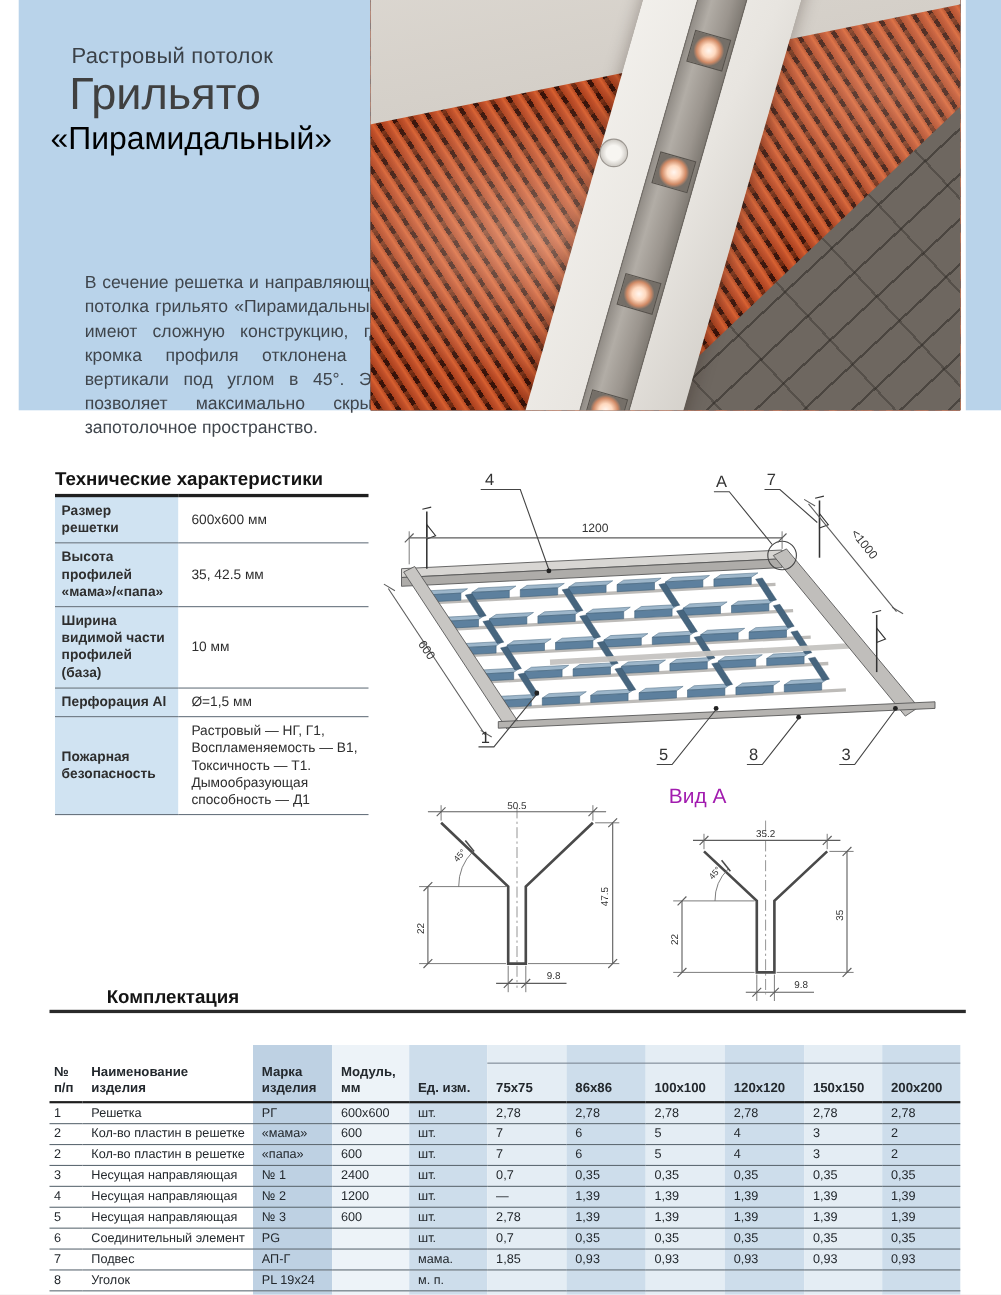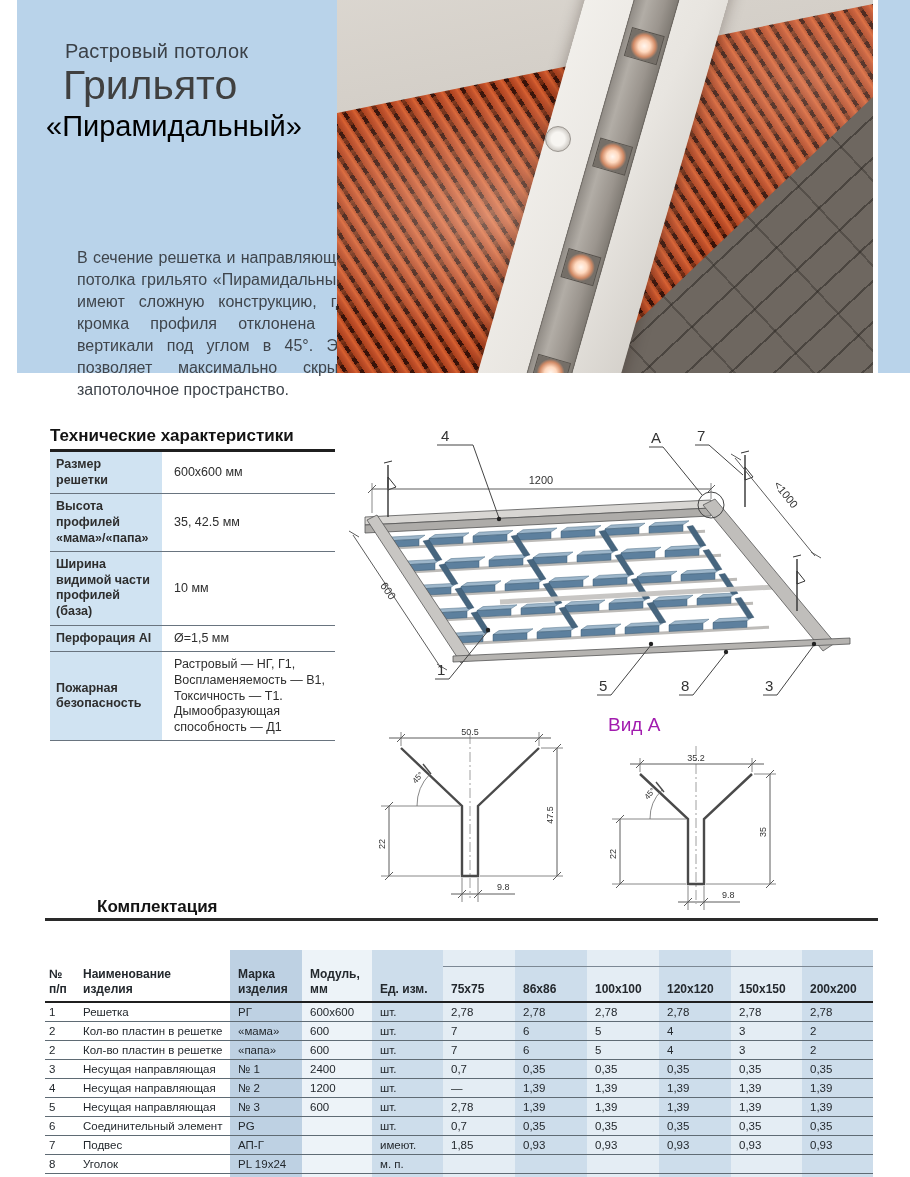--- a/index.html
+++ b/index.html
@@ -473,21 +473,21 @@
             <td>0,35</td>
             <td>0,35</td>
             <td>0,35</td>
             <td>0,35</td>
           </tr>
           <tr>
             <td style="padding-left: 4px;">7</td>
             <td>Подвес</td>
             <td>АП-Г</td>
             <td></td>
-            <td>имеют.</td>
+            <td>мама.</td>
             <td>1,85</td>
             <td>0,93</td>
             <td>0,93</td>
             <td>0,93</td>
             <td>0,93</td>
             <td>0,93</td>
           </tr>
           <tr>
             <td style="padding-left: 4px;">8</td>
             <td>Уголок</td>

